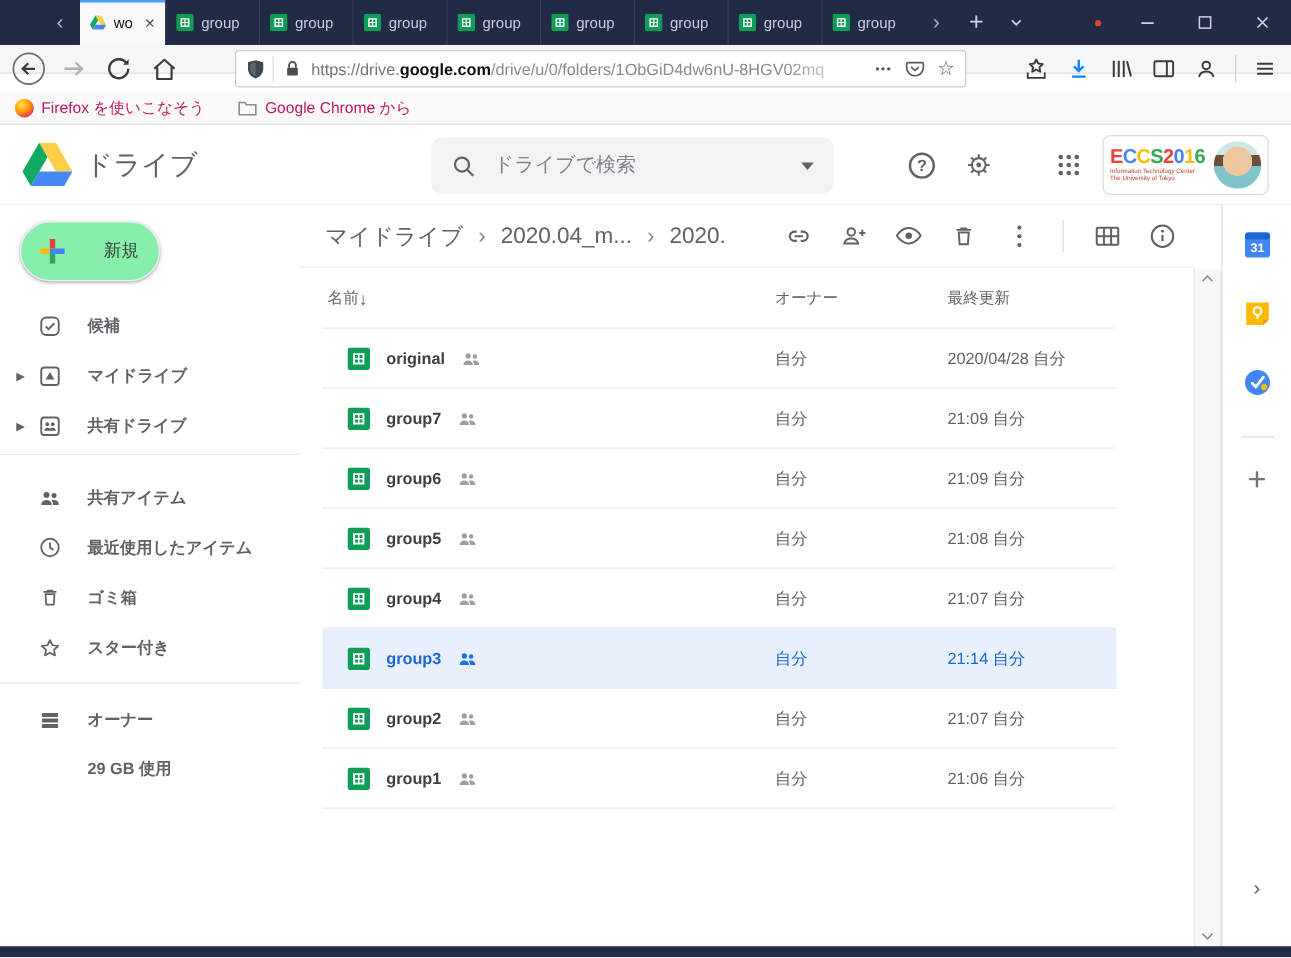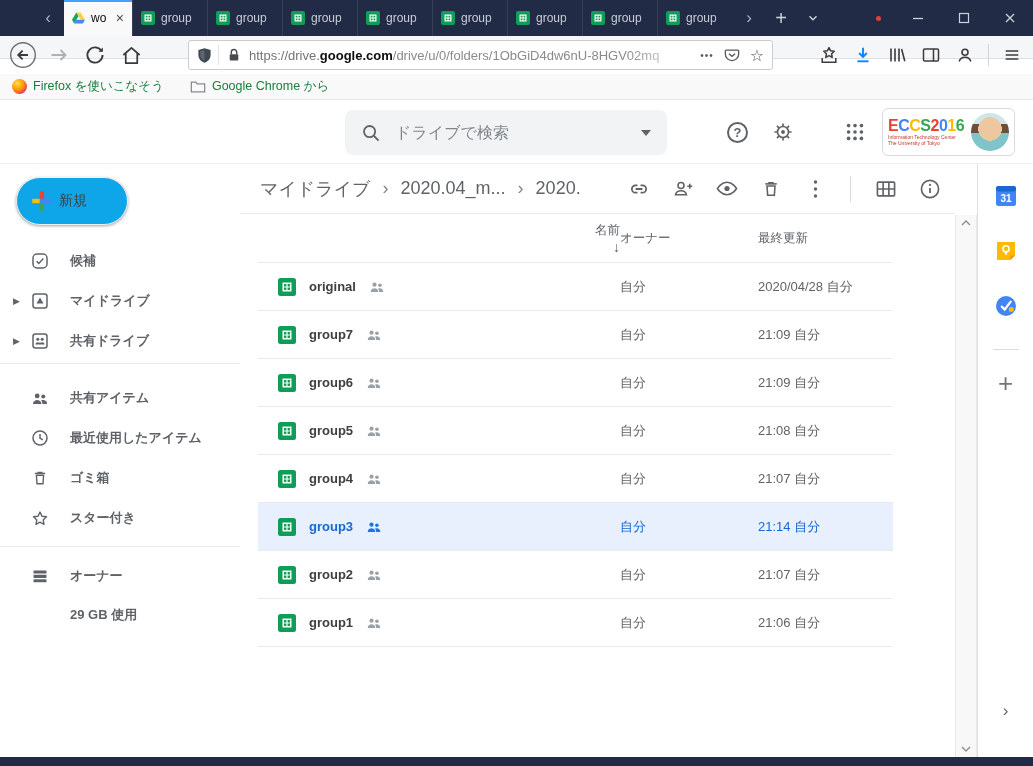--- a/index.html
+++ b/index.html
@@ -40,21 +40,21 @@
   .url-host { color:#0c0c0d; font-weight:700; }
   .url-path { color:#8a8a8e; }
   .url-right { display:flex; align-items:center; gap:10px; margin-left:6px; }
   .dots { color:#5a5a5c; font-size:10px; letter-spacing:1px; }
   .star-glyph { color:#5a5a5c; font-size:16px; }
   .nav-right { position:absolute; right:6px; top:0; height:38px; display:flex; align-items:center; gap:4px; }
   .nav-div { width:1px; height:22px; background:#d4d4d5; margin:0 4px; }
 
   
   .bmbar { position:absolute; top:74px; left:0; right:0; height:26px; background:#f9f9fa; border-bottom:1px solid #e6e6e7; display:flex; align-items:center; padding-left:12px; gap:26px; }
-  .bm-item { display:flex; align-items:center; gap:6px; font-size:12.5px; color:#15803d; }
+  .bm-item { display:flex; align-items:center; gap:6px; font-size:12.5px; color:#be185d; }
   .ff-icon { width:15px; height:15px; border-radius:50%; background:radial-gradient(circle at 35% 30%, #ffe14d, #ff9500 45%, #e3306b 78%, #b5007f); }
 
   
   .dheader { position:absolute; top:100px; left:0; right:0; height:64px; background:#fff; border-bottom:1px solid #eeeeee; }
   .dlogo { position:absolute; left:18px; top:14px; display:flex; align-items:center; gap:10px; }
   .dlogo-text { font-size:22px; color:#5f6368; }
   .searchbox { position:absolute; left:345px; top:10px; width:322px; height:45px; background:#f1f3f4; border-radius:8px; display:flex; align-items:center; padding:0 16px; gap:14px; }
   .search-ph { flex:1; border:none; outline:none; background:transparent; font-size:16px; color:#737373; font-family:inherit; }
   .search-ph::placeholder { color:#80868b; opacity:1; }
   .caret-down { width:0; height:0; border-left:5px solid transparent; border-right:5px solid transparent; border-top:6px solid #5f6368; }
@@ -69,23 +69,23 @@
   .avatar { width:38px; height:38px; border-radius:50%;
             background: radial-gradient(circle at 50% 42%, #edc79f 0 40%, transparent 41%),
                         linear-gradient(180deg, #cfe6e8 0 28%, #6b4f3a 28% 52%, #7fc4c8 52%); }
 
   
   .content { position:absolute; top:164px; left:0; right:0; bottom:9px; background:#fff; }
   .winbottom { position:absolute; left:0; right:0; bottom:0; height:9px; background:#222b45; }
 
   
   .sidebar { position:absolute; left:0; top:0; bottom:0; width:240px; padding-top:13px; }
-  .new-btn { margin-left:16px; width:112px; height:48px; background:#0ea5e9; border:1px solid #f0f0f0; border-radius:24px;
+  .new-btn { margin-left:16px; width:112px; height:48px; background:#86efac; border:1px solid #f0f0f0; border-radius:24px;
              box-shadow:0 1px 2px rgba(60,64,67,.3), 0 1px 3px 1px rgba(60,64,67,.15);
-             display:flex; align-items:center; gap:4px; padding-left:12px; }
+             display:flex; align-items:center; gap:28px; padding-left:12px; }
   .new-btn-label { font-size:14px; color:#3c4043; font-weight:500; }
   .side-list { margin-top:16px;font-weight:bold; }
   .side-item { height:40px; display:flex; align-items:center; position:relative; }
   .side-exp { position:absolute; left:13px; font-size:9px; color:#5f6368; }
   .side-ic { position:absolute; left:31px; width:18px; height:18px; display:flex; align-items:center; justify-content:center; }
   .side-label { position:absolute; left:70px; font-size:13px; color:#5f6368; }
   .side-div { border:none; border-top:1px solid #e8eaed; margin:2px 0; }
   .side-div2 { border:none; border-top:1px solid #e8eaed; margin:8px 0 0 0; }
   .grp2 { padding-top:12px; }
   .grp3 { padding-top:9px; }
@@ -97,21 +97,21 @@
   .breadcrumb { display:flex; align-items:center; }
   .bc-item { font-size:18px; color:#5f6368; white-space:nowrap; }
   .bc-sep { font-size:18px; color:#80868b; margin:0 12px; }
   .bc-actions { margin-left:auto; display:flex; align-items:center; gap:22px; padding-right:14px; }
   .act-ic { display:flex; align-items:center; justify-content:center; width:22px; height:22px; }
   .act-div { width:1px; height:26px; background:#dadce0; margin:0 2px; }
   .ftable { margin-left:18px; width:635px; }
   .frow, .fhead { display:grid; grid-template-columns:362px 138px 135px; align-items:center; border-bottom:1px solid #e8eaed; }
   .fhead { height:49px; }
   .fhead .hcell { font-size:12.5px; color:#5f6368; }
-  .hname { display:flex; align-items:flex-end; gap:0; padding-left:4px;flex-direction:column; }
+  .hname { display:flex; align-items:flex-end; gap:0; padding-left:4px; }
   .sort-glyph { font-size:14px; color:#5f6368; }
   .frow { height:48px; }
   .cell-name { display:flex; align-items:center; gap:13px; padding-left:20px; min-width:0; }
   .fname { font-size:13px; font-weight:700; color:#3c4043; white-space:nowrap; }
   .shared-icon { color:#9aa0a6; display:flex; align-items:center; }
   .cell-owner, .cell-modified { font-size:13px; color:#5f6368; }
   .frow.selected { background:#e8f0fe; }
   .frow.selected .fname, .frow.selected .cell-owner, .frow.selected .cell-modified { color:#1967d2; }
   .frow.selected .shared-icon { color:#1a73e8; }
 
@@ -360,20 +360,28 @@
       <span style="display:flex">
         <svg width="16" height="13" viewBox="0 0 18 14">
             <path d="M1.5 2h5l1.5 2h8.5v9h-15z" fill="none" stroke="#8a8a8e" stroke-width="1.4"></path>
           </svg>
       </span>
       <span>Google Chrome から</span>
     </span>
   </div>
 
   <div class="dheader">
+    <div class="dlogo">
+      <svg width="40" height="35" viewBox="0 0 87.4 75.6">
+          <path fill="#ffcf48" d="M29.2 0h29.1l29.1 50.4H58.3z"></path>
+          <path fill="#11a861" d="M29.2 0L0 50.4l14.55 25.2L43.75 25.2z"></path>
+          <path fill="#4688f4" d="M14.55 75.6l14.65-25.2h58.2L72.85 75.6z"></path>
+        </svg>
+      <span class="dlogo-text">ドライブ</span>
+    </div>
     <div class="searchbox">
       <span style="display:flex">
         <svg width="20" height="20" viewBox="0 0 20 20">
             <circle cx="8.6" cy="8.6" r="5.6" stroke="#5f6368" fill="none" stroke-width="1.8"></circle>
             <path d="M13 13l4.6 4.6" stroke="#5f6368" stroke-width="1.8"></path>
           </svg>
       </span>
       <input class="search-ph" placeholder="ドライブで検索" style="">
       <span class="caret-down"></span>
     </div>

